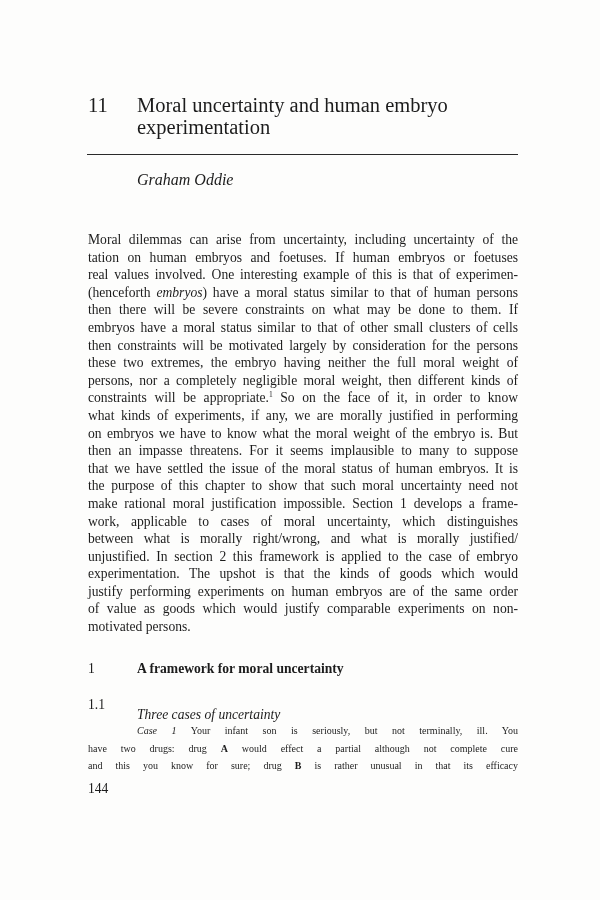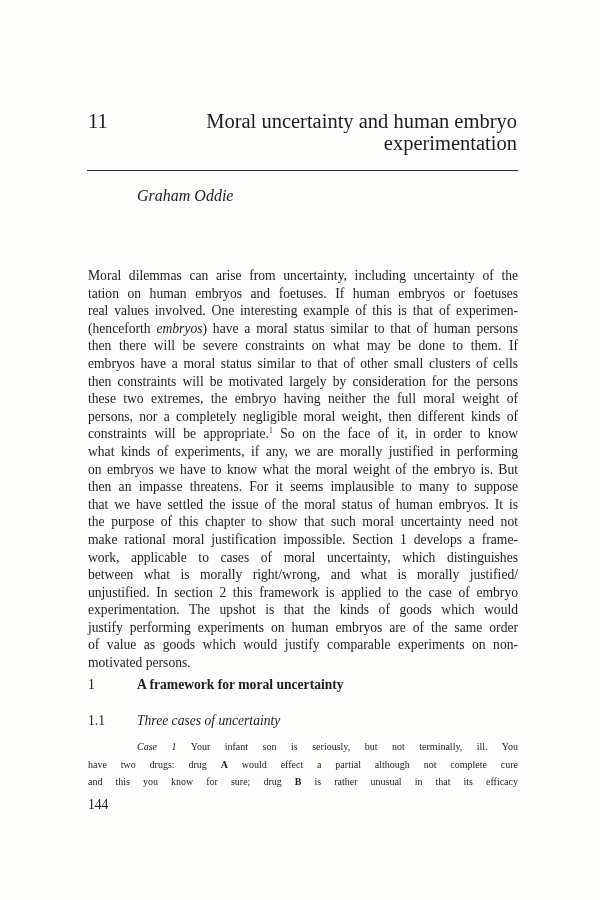--- a/index.html
+++ b/index.html
@@ -10,21 +10,21 @@
   body {
     width: 600px;
     height: 900px;
     position: relative;
     overflow: hidden;
     font-family: "Liberation Serif", "DejaVu Serif", serif;
     color: #1c1c1c;
   }
   .page {
     position: absolute;
-    left: 0; top: 16px;
+    left: 0; top: 0;
     width: 600px; height: 724px;
   }
   .chapter-head {
     position: absolute;
     left: 88px;
     top: 94px;
     width: 430px;
   }
   .chapter-num {
     position: absolute;
@@ -33,21 +33,20 @@
     font-size: 20.5px;
     line-height: 22px;
   }
   .chapter-title {
     position: absolute;
     left: 49px;
     top: 0;
     width: 380px;
     font-size: 20.5px;
     line-height: 22px;
-    text-align: right;
   }
   .rule {
     position: absolute;
     left: 87px;
     top: 154px;
     width: 431px;
     height: 0;
     border-top: 1.4px solid #2a2a2a;
   }
   .author {
@@ -60,21 +59,20 @@
   }
   .body-text {
     position: absolute;
     left: 88px;
     top: 231px;
     width: 430px;
     font-size: 13.6px;
     line-height: 17.6px;
     text-align: justify;
     hyphens: manual;
-    margin-top: 20px;
   }
   .body-text sup {
     font-size: 7.5px;
     line-height: 0;
     vertical-align: 5px;
   }
   .section-head {
     position: absolute;
     left: 88px;
     font-size: 13.6px;
@@ -87,21 +85,21 @@
   }
   .section-head .title {
     position: absolute;
     left: 49px;
     top: 0;
     white-space: nowrap;
   }
   .sec-1 { top: 660px; }
   .sec-1 .title { font-weight: bold; }
   .sec-1-1 { top: 696px; }
-  .sec-1-1 .title { font-style: italic; }
+  .sec-1-1 .title { font-style: italic; margin-top: 10px; }
   .case-text {
     position: absolute;
     left: 88px;
     top: 722px;
     width: 430px;
     font-size: 10px;
     line-height: 17.6px;
     text-align: justify;
   }
   .case-text b { font-weight: bold; }

